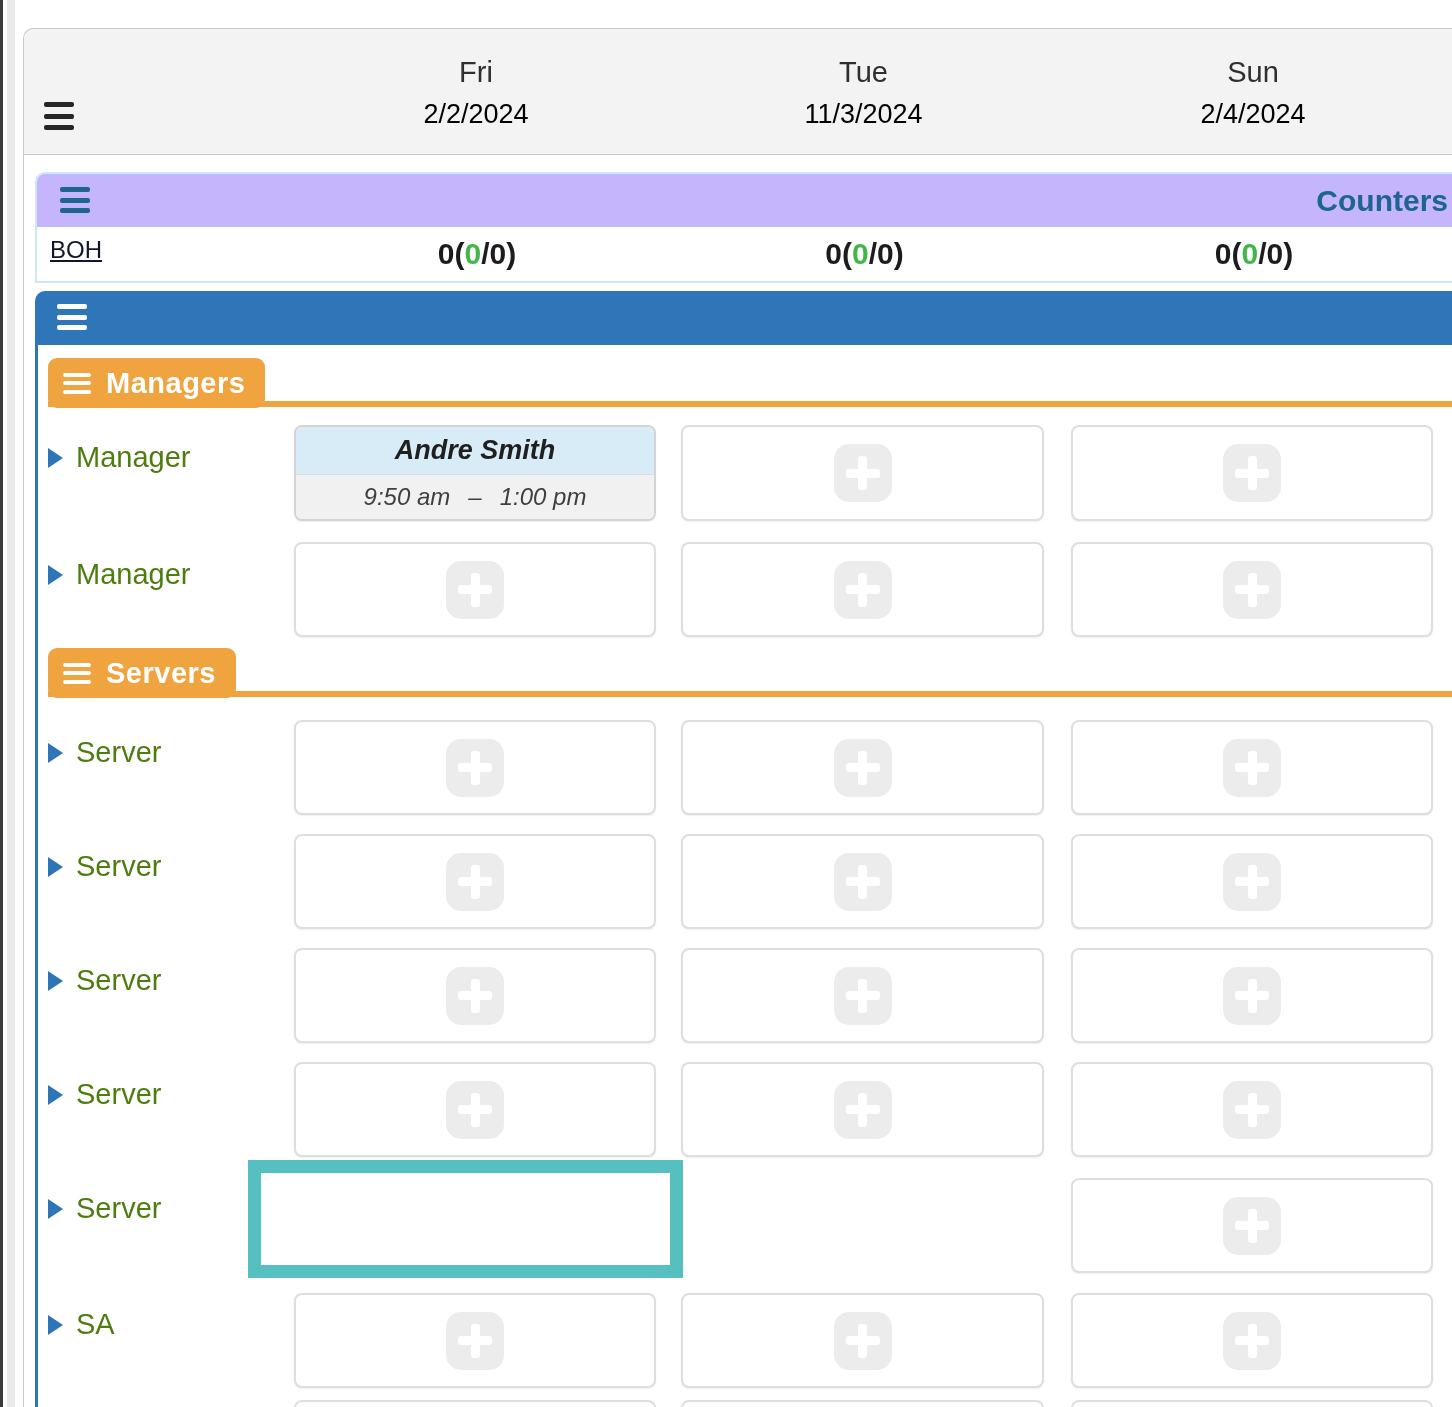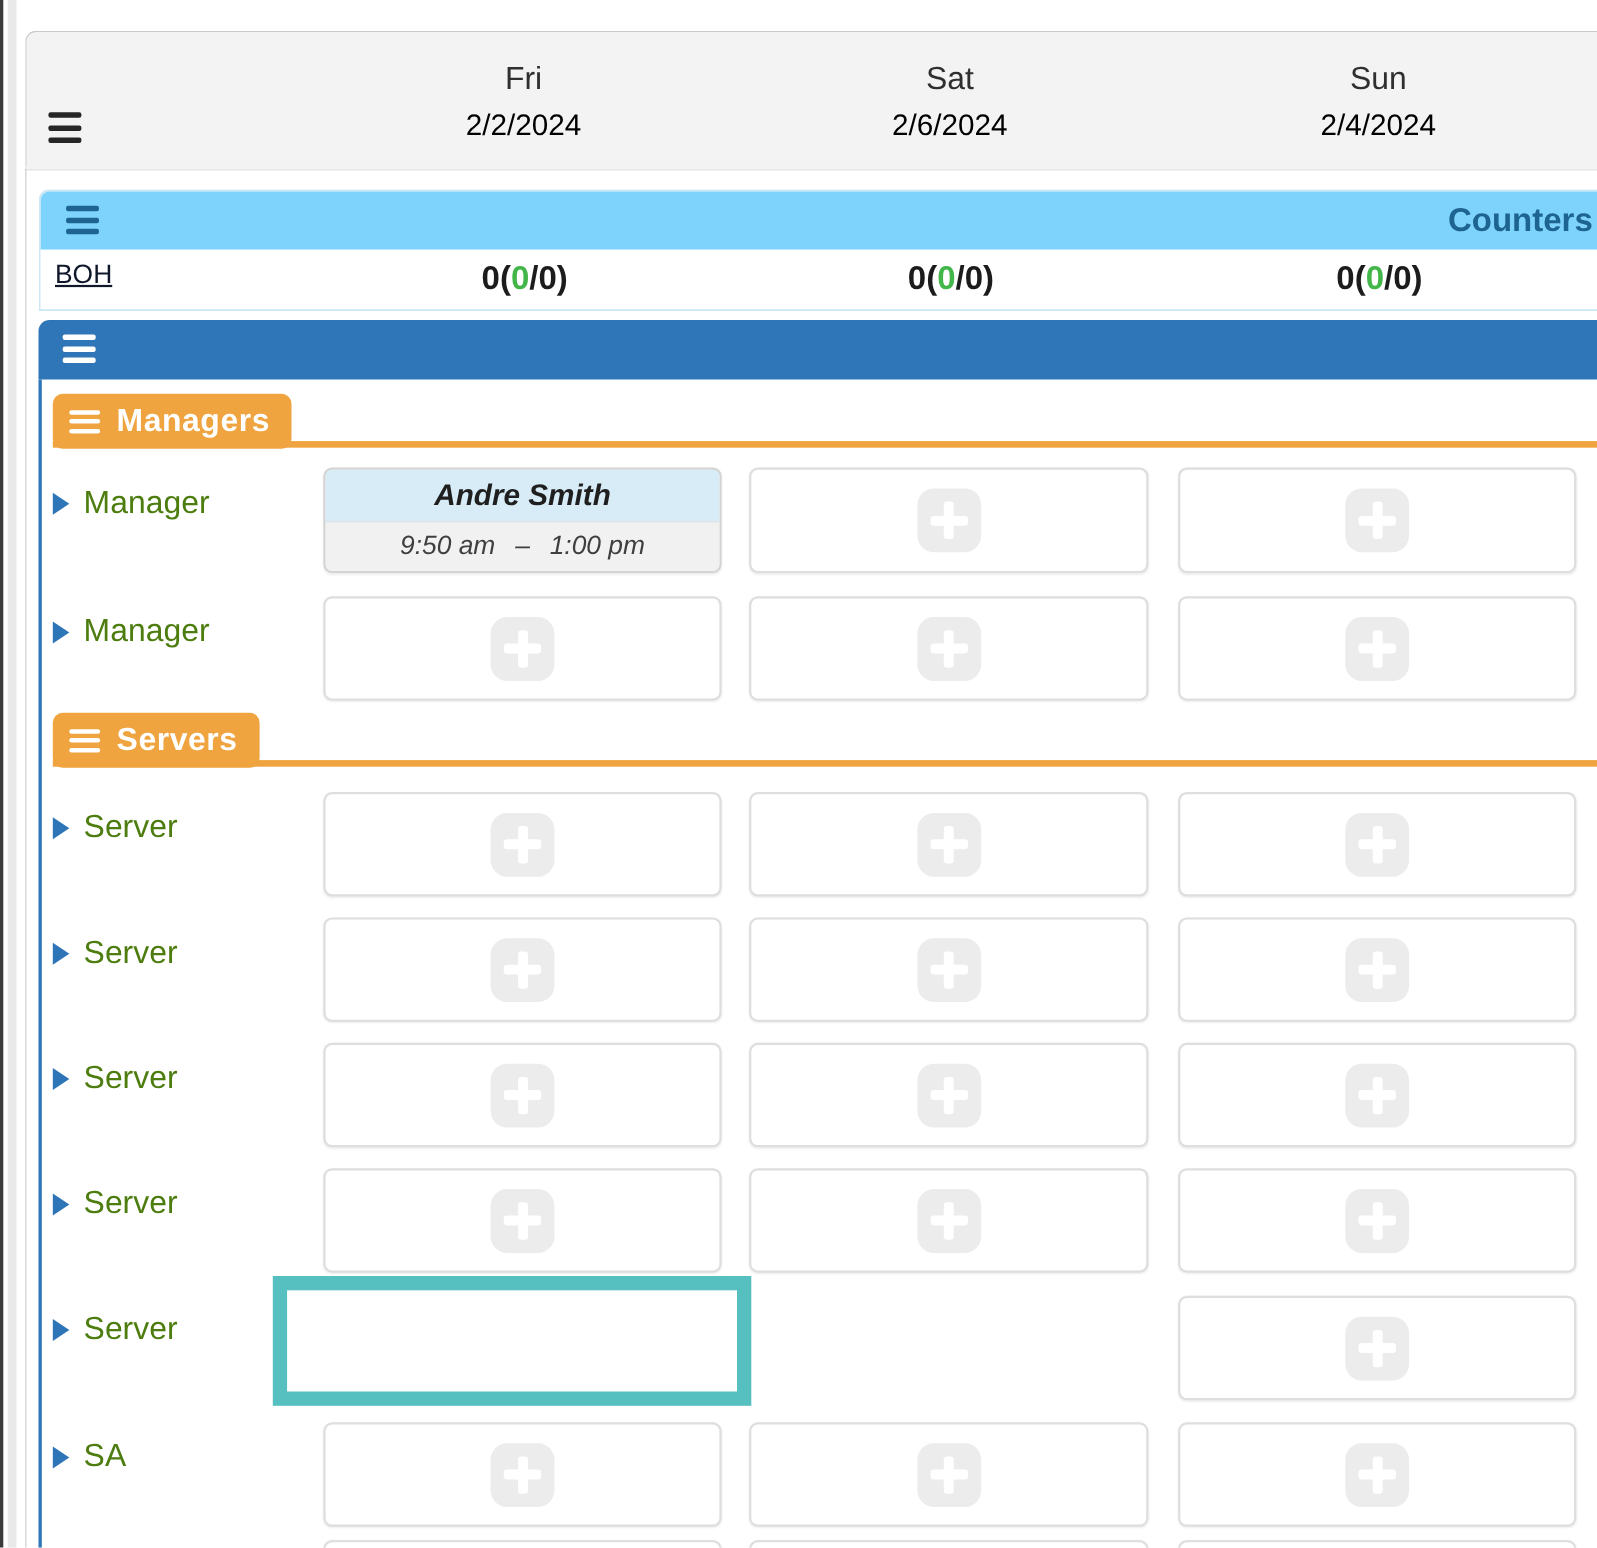--- a/index.html
+++ b/index.html
@@ -25,21 +25,21 @@
   .burger-white i{background:#ffffff;height:5px;}
   .burger-badge i{background:#ffffff;height:4px;}
 
   .day-header{display:flex;flex-direction:column;align-items:center;justify-content:center;gap:10px;}
   .day-name{font-size:29px;color:#2f2f2f;}
   .day-date{font-size:27px;color:#000000;}
 
   
   .counters-panel{left:35px;top:172px;width:1417px;height:111px;
     border:2px solid #cde7f5;border-right:none;border-top-left-radius:10px;background:#ffffff;}
-  .counters-head{position:absolute;left:0;top:0;right:0;height:53px;background:#7dd3fc;
+  .counters-head{position:absolute;left:0;top:0;right:0;height:53px;background:#c4b5fd;
     border-top-left-radius:8px;}
   .counters-title{position:absolute;right:4px;top:10px;font-size:30px;font-weight:bold;color:#1e6490;}
   .counters-row{position:absolute;left:0;top:53px;right:0;height:54px;background:#ffffff;}
   .counters-label{position:absolute;left:13px;top:9px;font-size:24px;color:#0f172a;cursor:pointer;text-decoration:underline;}
   .counter-value{display:flex;align-items:center;justify-content:center;
     font-size:30px;font-weight:bold;color:#1c1c1c;}
   .counter-green{color:#43b649;}
 
   
   .blue-toolbar{left:35px;top:291px;width:1417px;height:54px;background:#2e76b7;
@@ -89,22 +89,22 @@
       <i></i>
       <i></i>
       <i></i>
     </div>
 
   <div class="abs day-header" style="left:271px;top:12px;width:362px;height:104px;">
     <span class="day-name">Fri</span>
     <span class="day-date">2/2/2024</span>
   </div>
   <div class="abs day-header" style="left:658px;top:12px;width:363px;height:104px;">
-    <span class="day-name">Sat</span>
-    <span class="day-date">2/6/2024</span>
+    <span class="day-name">Tue</span>
+    <span class="day-date">11/3/2024</span>
   </div>
   <div class="abs day-header" style="left:1048px;top:12px;width:362px;height:104px;">
     <span class="day-name">Sun</span>
     <span class="day-date">2/4/2024</span>
   </div>
 </div>
 <div class="abs container-border"></div>
 
 <div class="abs counters-panel">
   <div class="counters-head">

